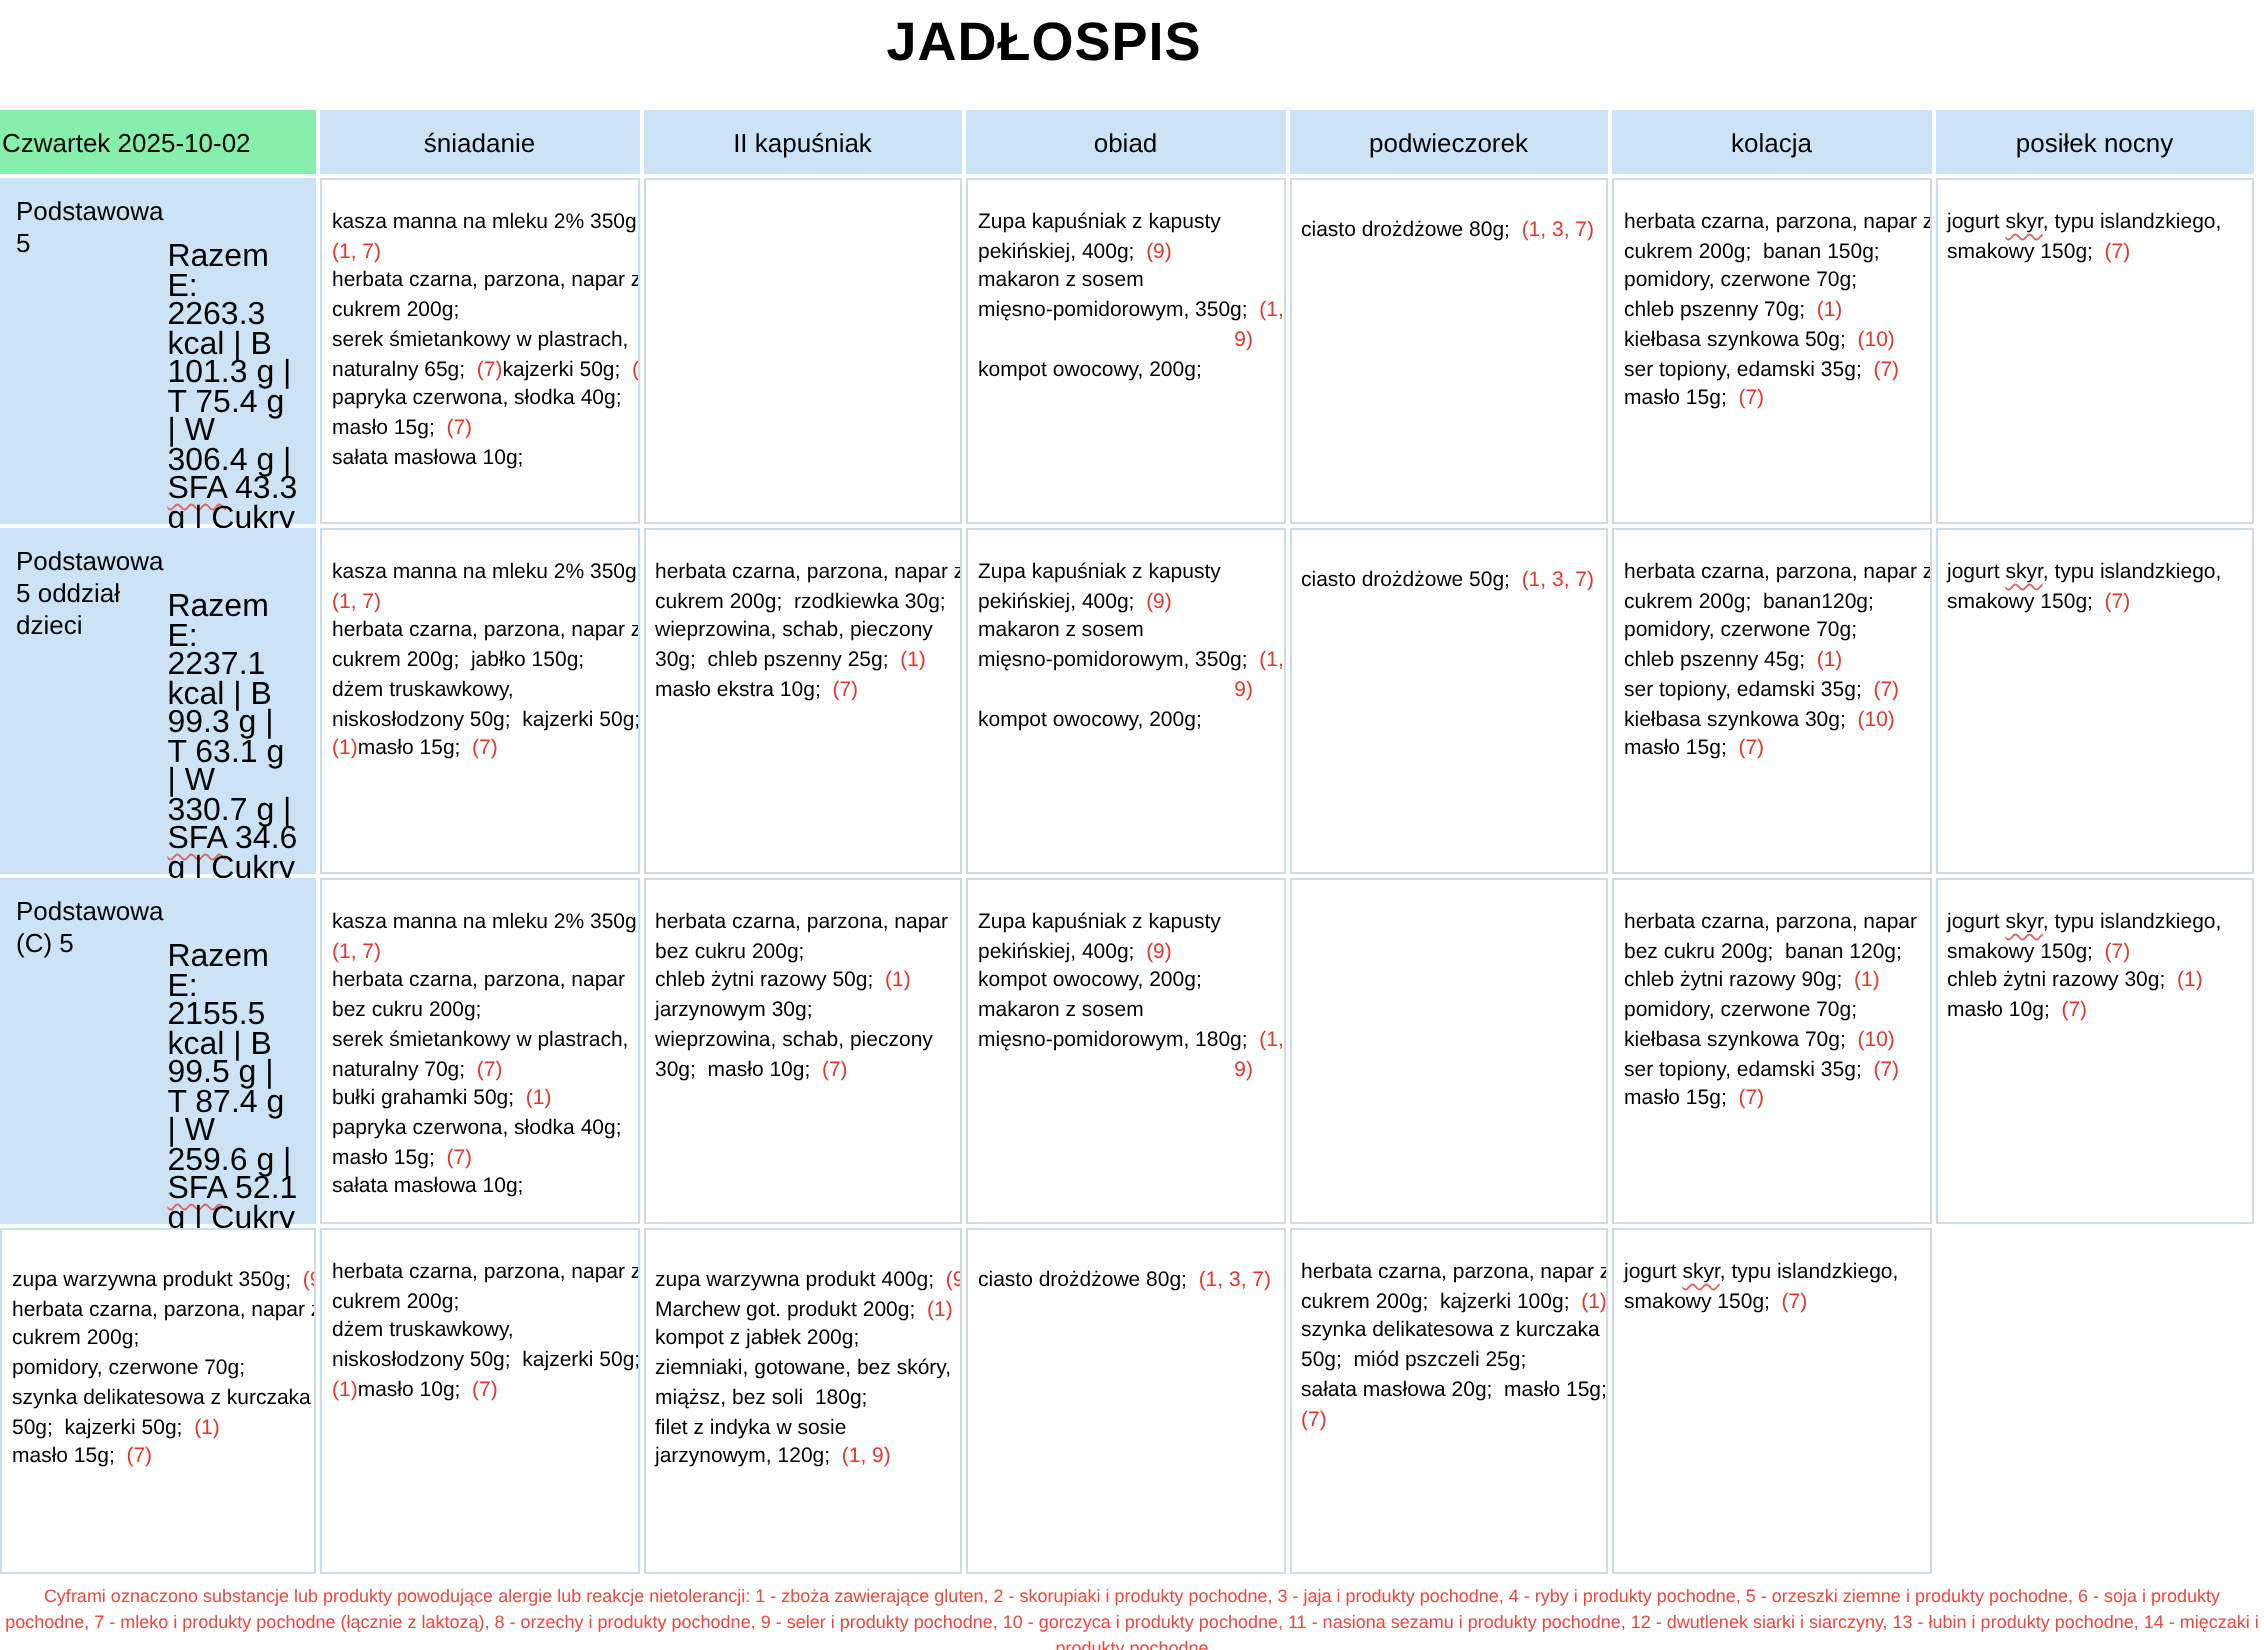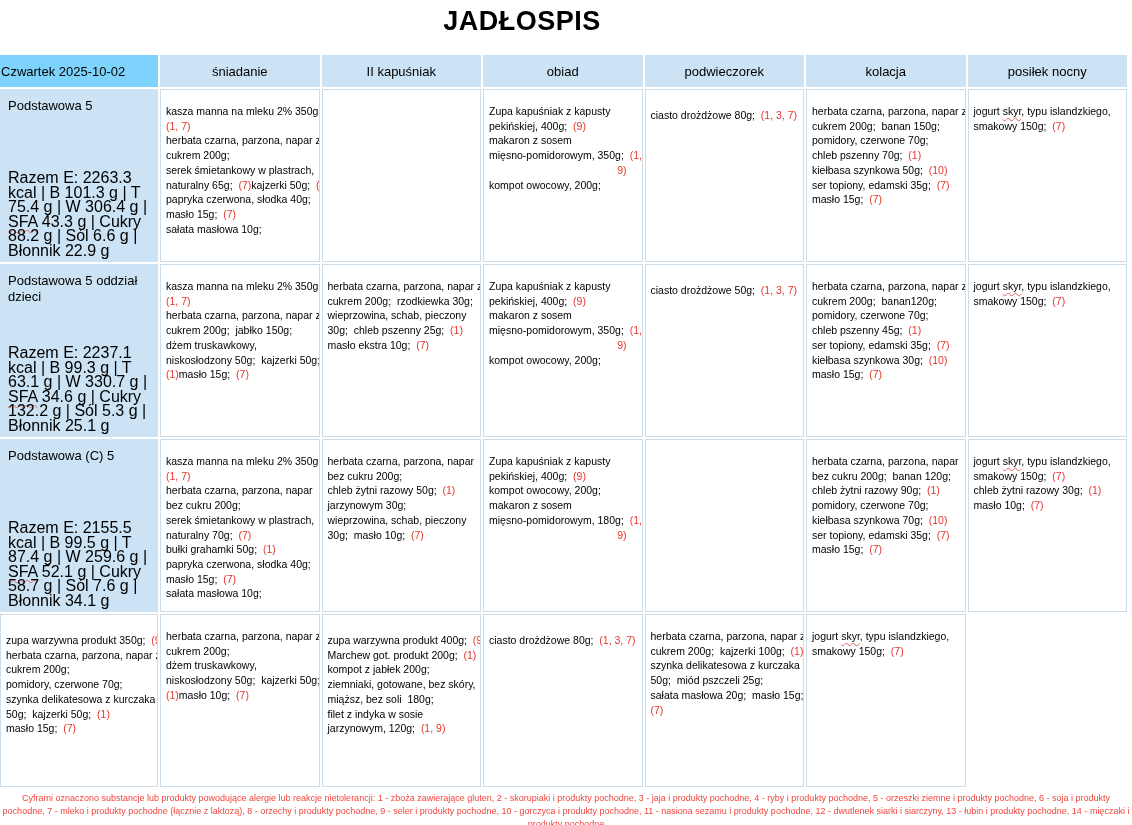--- a/index.html
+++ b/index.html
@@ -19,31 +19,31 @@
     font-size:27px;font-weight:bold;letter-spacing:0.5px;
   }
   .grid{
     position:absolute;top:55px;left:0;
     display:grid;
     grid-template-columns:158px repeat(6,159.5px);
     grid-template-rows:32px repeat(4,173px);
     gap:2px;
   }
   .corner{
-    background:#7dd3fc;display:flex;align-items:center;
+    background:#86efac;display:flex;align-items:center;
     font-size:13px;padding-left:1px;white-space:nowrap;
   }
   .colhead{
     background:var(--header-bg);display:flex;align-items:center;justify-content:center;
     font-size:13px;
   }
   .diet{
     background:var(--header-bg);
-    padding:9px 2px 4px 8px;
-    display:flex;flex-direction:column;justify-content:space-between;
+    padding:9px 2px 28px 8px;
+    display:flex;flex-direction:row;justify-content:space-between;
   }
   .diet-name{font-size:13px;line-height:16px;padding-right:2px;}
   .diet-nutrition{font-size:16px;line-height:14.5px;padding-right:6px;margin-top:24px;}
   .meal{
     background:#fff;border:1px solid var(--cell-border);
     padding:14px 3px 3px 5px;
     font-size:10.5px;line-height:14.7px;overflow:hidden;
   }
   .meal.flush{padding-top:18px;}
   .line{white-space:pre;}

